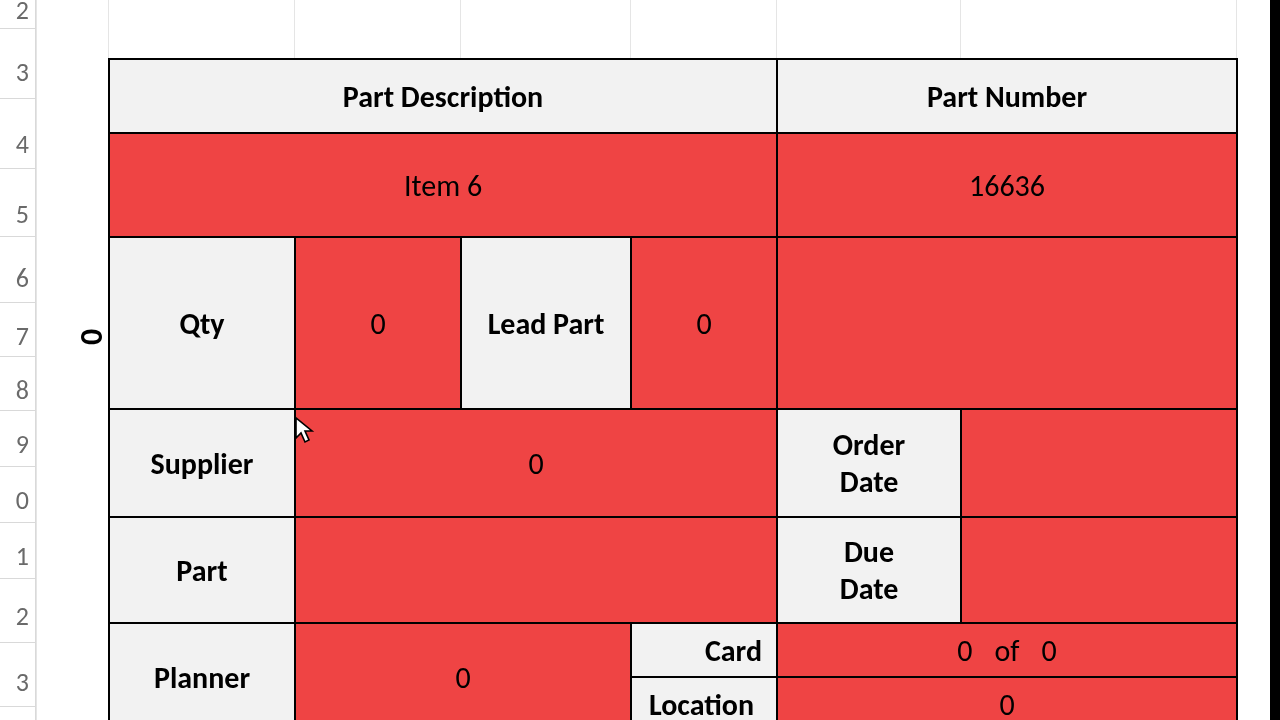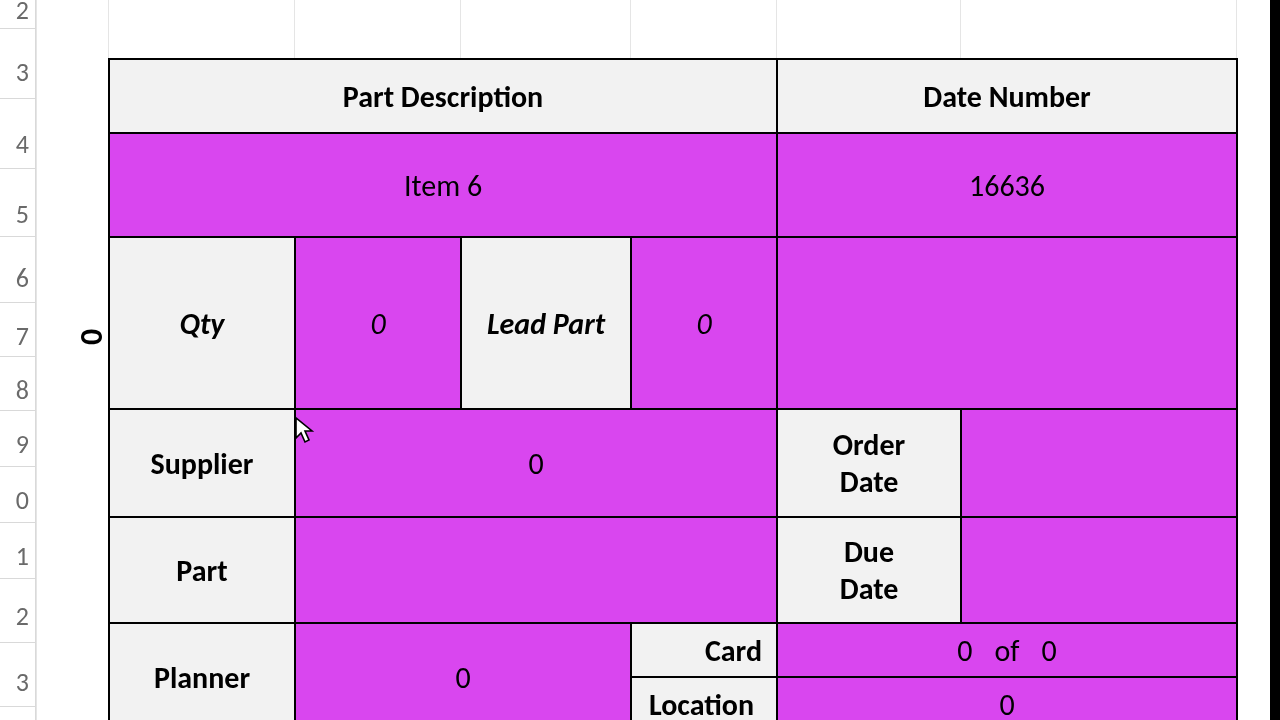--- a/index.html
+++ b/index.html
@@ -20,26 +20,26 @@
   .side-zero { position: absolute; left: 72px; top: 345px; font-size: 32px; font-weight: 700; transform: rotate(-90deg); transform-origin: left top; }
 
   
   .card { position: absolute; left: 108px; top: 10px; width: 1024px; margin-top: 48px; }
 
   table.kanban { border-collapse: collapse; width: 100%; table-layout: fixed; }
   table.kanban td { border: 2px solid #000; text-align: center; vertical-align: middle; font-size: 30px; padding: 0; }
 
   .hdr { background: #f2f2f2; font-weight: 700; font-size: 32px; }
   .lbl { background: #f2f2f2; font-weight: 700; }
-  .val { background: #d946ef; font-weight: 400; }
+  .val { background: #ef4444; font-weight: 400; }
 
   
   .r-top    td { height: 74px; }
   .r-val1   td { height: 104px; }
-  .r-qty    td { height: 172px; font-style: italic; }
+  .r-qty    td { height: 172px; }
   .r-sup    td { height: 108px; }
   .r-note   td { height: 106px; }
   .r-half   td { height: 54px; }
 
   .card-of { display: inline-flex; align-items: baseline; gap: 22px; font-size: 30px; }
   .card-of .ofword { font-weight: 400; }
   .card-of .n { min-width: 40px; text-align: right; }
 
   
   .edge-r { position: absolute; top: 0; right: 0; width: 10px; height: 720px; background: #000; }
@@ -106,21 +106,21 @@
         <col style="width:166px">
         <col style="width:170px">
         <col style="width:146px">
         <col style="width:184px">
         <col style="width:276px">
       </colgroup>
 
       <tbody>
           <tr class="r-top">
         <td class="hdr" colspan="4">Part Description</td>
-        <td class="hdr" colspan="2">Date Number</td>
+        <td class="hdr" colspan="2">Part Number</td>
       </tr>
 
       <tr class="r-val1">
         <td class="val" colspan="4">Item 6</td>
         <td class="val" colspan="2">16636</td>
       </tr>
 
       <tr class="r-qty">
         <td class="lbl">Qty</td>
         <td class="val">0</td>

